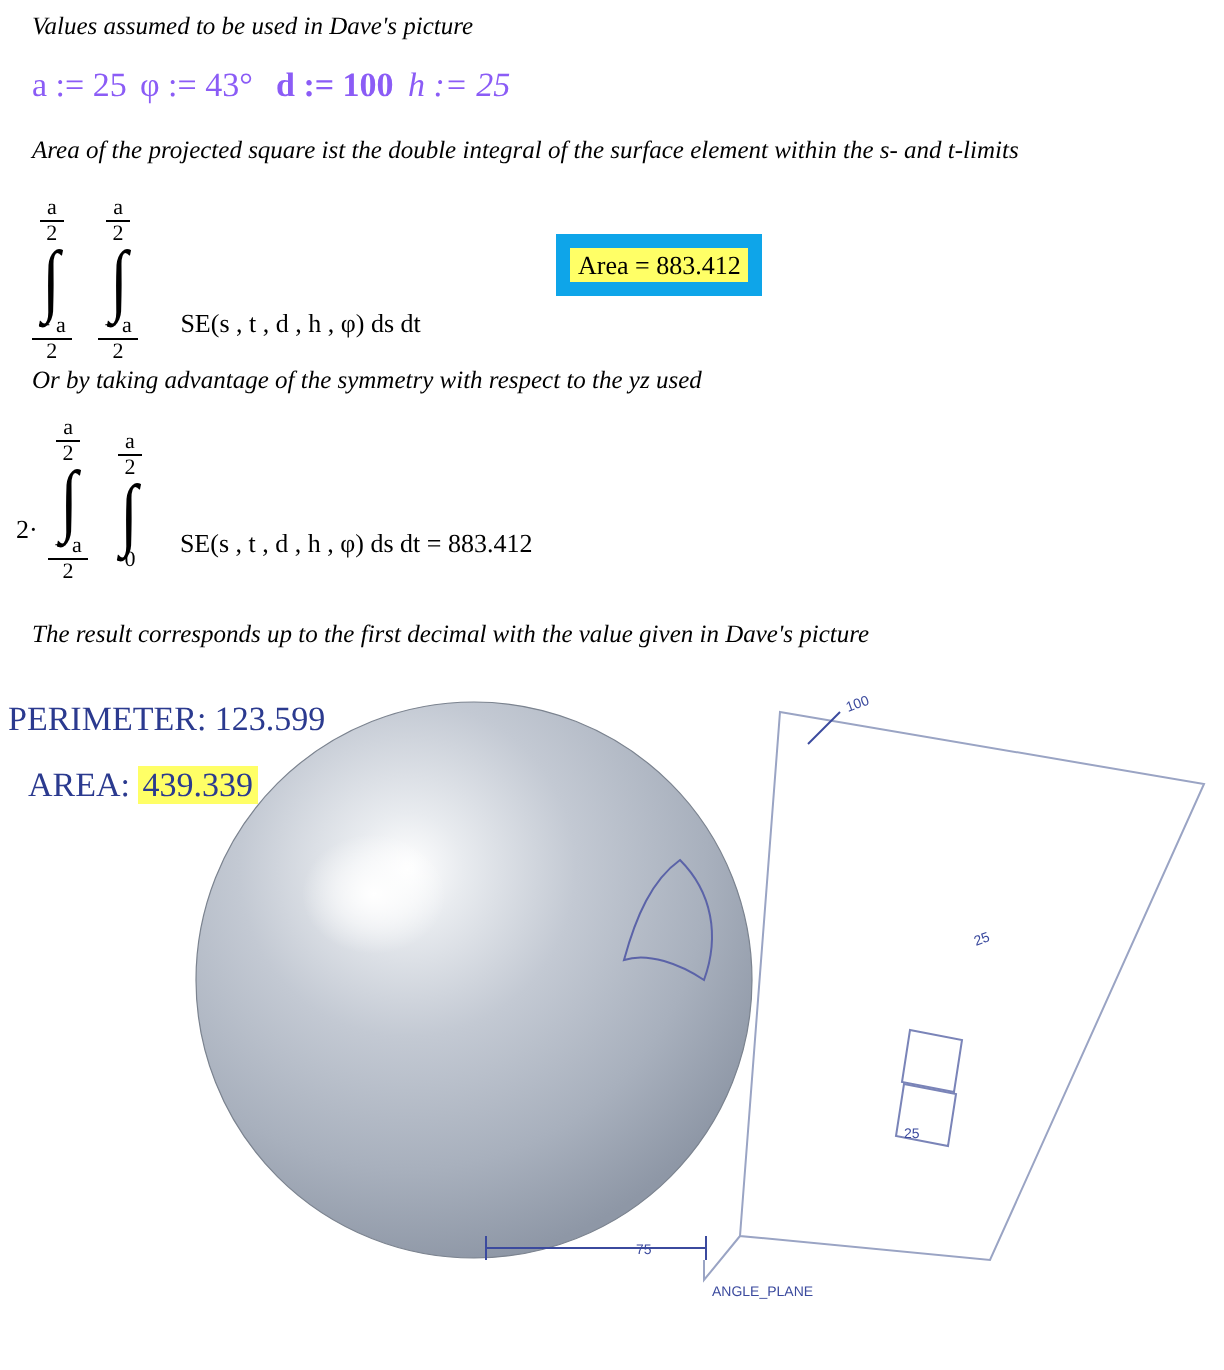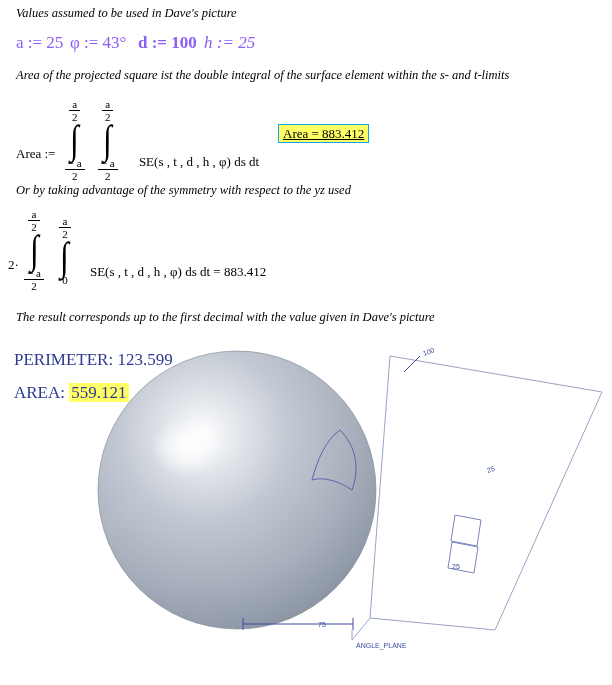--- a/index.html
+++ b/index.html
@@ -25,23 +25,22 @@
   }
   .mathline {
     position: absolute;
     font-family: "Liberation Serif", serif;
     font-size: 17px;
     color: #8b5cf6;
     white-space: nowrap;
   }
   .hl {
     background: #ffff66;
-    border: 1px solid #0ea5e9;
+    border: 7px solid #0ea5e9;
     padding: 1px 4px;
-    text-decoration: underline;
   }
   .hl-plain {
     background: #ffff66;
     padding: 0 2px;
   }
   
   .expr {
     position: absolute;
     font-size: 13px;
     white-space: nowrap;
@@ -102,21 +101,20 @@
 <div class="note" style="left:16px; top:6px;">Values assumed to be used in Dave's picture</div>
 
 <div class="mathline" style="left:16px; top:33px;">a := 25</div>
 <div class="mathline" style="left:70px; top:33px;">φ := 43°</div>
 <div class="mathline" style="left:138px; top:33px;font-weight:bold;">d := 100</div>
 <div class="mathline" style="left:204px; top:33px;font-style:italic;">h := 25</div>
 
 <div class="note" style="left:16px; top:68px;">Area of the projected square ist the double integral of the surface element within the s- and  t-limits</div>
 
 <div class="expr" style="left:16px; top:98px;">
-  <span style="display:inline-block; vertical-align:middle; padding-right:6px; padding-top:28px;">Area :=</span>
 
   
   <span class="intgroup">
     <span class="intstack">
       <span class="frac">
         <span class="num">a</span>
         <span class="den">2</span>
       </span><br>
       <span class="intsym">∫</span><br>
       <span class="frac">
@@ -176,28 +174,28 @@
       <span class="intsym">∫</span><br>
       <span class="lim">0</span>
     </span>
   </span>
 
   <span class="integrand" style="padding-left:16px;">SE(s , t , d , h , φ) ds dt  =  883.412</span>
 </div>
 
 <div class="note" style="left:16px; top:310px;">The result corresponds up to the first decimal with the value given in Dave's picture</div>
 
-<div class="blue-big" style="left:14px; top:350px;">
+<div class="blue-big" style="left:4px; top:350px;">
   <span>PERIMETER:</span>
   <span>123.599</span>
 </div>
 
 <div class="blue-big" style="left:14px; top:383px;">
   <span>AREA:</span>
-  <span class="hl-plain">559.121</span>
+  <span class="hl-plain">439.339</span>
 </div>
 
 <div class="graphic">
   <svg width="612" height="355" viewBox="0 0 612 355" xmlns="http://www.w3.org/2000/svg">
     <defs>
       <radialGradient id="sphereGrad" cx="38%" cy="30%" r="72%">
         <stop offset="0%" stop-color="#ffffff"></stop>
         <stop offset="14%" stop-color="#e8ebef"></stop>
         <stop offset="42%" stop-color="#c3c9d3"></stop>
         <stop offset="75%" stop-color="#a8b0bd"></stop>

